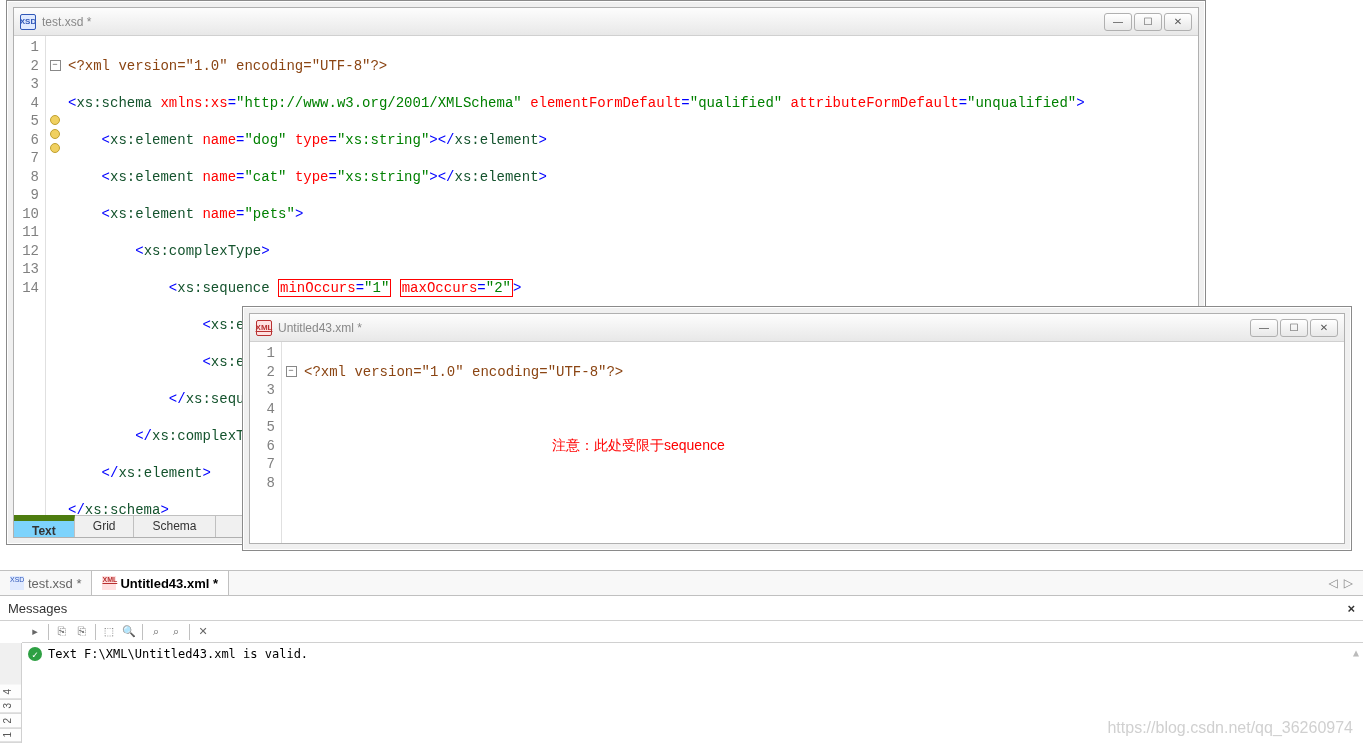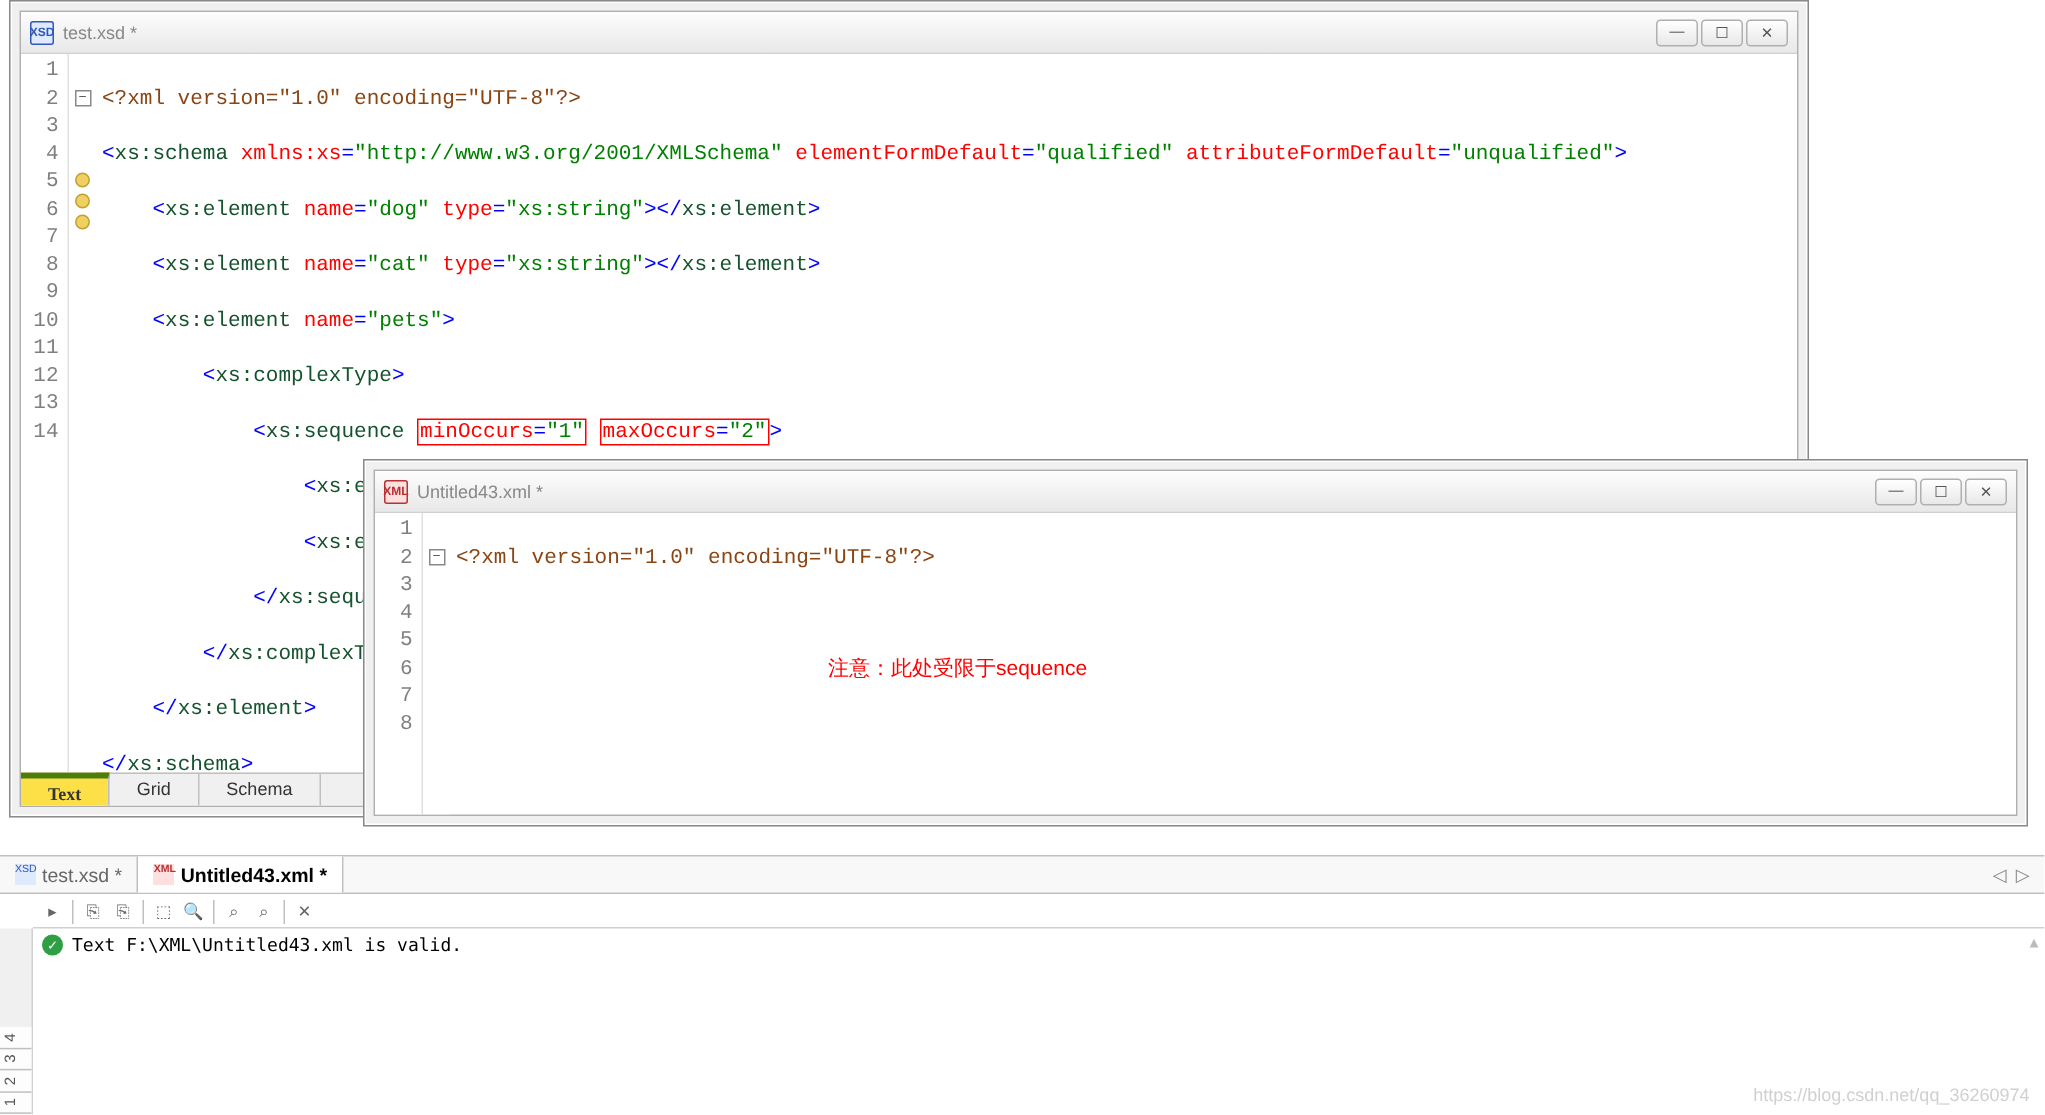--- a/index.html
+++ b/index.html
@@ -36,21 +36,21 @@
   color: #888;
 }
 .titlebar .icon {
   width: 16px; height: 16px; margin-right: 6px;
   display: inline-flex; align-items: center; justify-content: center;
   font-size: 8px; font-weight: bold;
   border: 1px solid;
   border-radius: 2px;
 }
 .icon-xsd { background: #e0eaff; color: #3058b8; border-color:#8aa6e0; }
-.icon-xml { background: #ffe0e0; color: #b83030; border-color:#e08a8a; }
+.icon-xml { background: #ffe0e0; color: #b83030; border-color:#e08a8a;text-decoration:underline; }
 .titlebar .title { flex: 1; }
 .win-buttons { display: flex; gap: 2px; }
 .win-btn {
   width: 28px; height: 18px;
   border: 1px solid #b0b0b0;
   background: linear-gradient(#fff,#e8e8e8);
   border-radius: 3px;
   display: flex; align-items: center; justify-content: center;
   font-size: 10px; color: #555;
 }
@@ -118,21 +118,21 @@
   background: #f0f0f0;
   border-top: 1px solid #c0c0c0;
   display: flex;
 }
 .btab {
   padding: 3px 18px;
   border-right: 1px solid #c0c0c0;
   font-size: 12px;
   color: #333;
 }
-.btab.active { font-weight: bold; background: #fde047; border-top: 4px solid #4d7c0f; margin-top:-1px;font-family:Liberation Serif, serif; }
+.btab.active { font-weight: bold; background: #7dd3fc; border-top: 6px solid #4d7c0f; margin-top:-1px; }
 .file-tabs {
   position: absolute;
   top: 570px; left: 0; right: 0;
   height: 26px;
   border-top: 1px solid #c0c0c0;
   border-bottom: 1px solid #c0c0c0;
   background: #f8f8f8;
   display: flex;
   align-items: stretch;
 }
@@ -212,21 +212,21 @@
 .check-icon {
   width: 14px; height: 14px; border-radius: 50%;
   background: #2ea043;
   color: #fff; font-size: 10px;
   display: flex; align-items: center; justify-content: center;
 }
 .watermark {
   position: absolute;
   right: 10px; bottom: 6px;
   color: #d0d0d0;
-  font-size: 12px;
+  font-size: 16px;
   pointer-events: none;
 }
 .scroll-corner {
   position:absolute; top:4px; right:4px; color:#bbb; font-size:10px;
 }
 </style>
 </head>
 <body>
 
 <div class="window" style="top:0;left:6px;width:1200px;height:545px;">
@@ -335,20 +335,24 @@
     <span class="icon icon-xml">XML</span>
     <span>Untitled43.xml *</span>
   </div>
   <div class="nav-arrows">
     <span>◁</span>
     <span>▷</span>
   </div>
 </div>
 
 <div class="messages-panel">
+  <div class="messages-header">
+    <span>Messages</span>
+    <span class="close">×</span>
+  </div>
   <div class="messages-toolbar">
     <div class="tb-btn">▸</div>
     <div class="tb-sep"></div>
     <div class="tb-btn">⎘</div>
     <div class="tb-btn">⎘</div>
     <div class="tb-sep"></div>
     <div class="tb-btn">⬚</div>
     <div class="tb-btn">🔍</div>
     <div class="tb-sep"></div>
     <div class="tb-btn">⌕</div>

